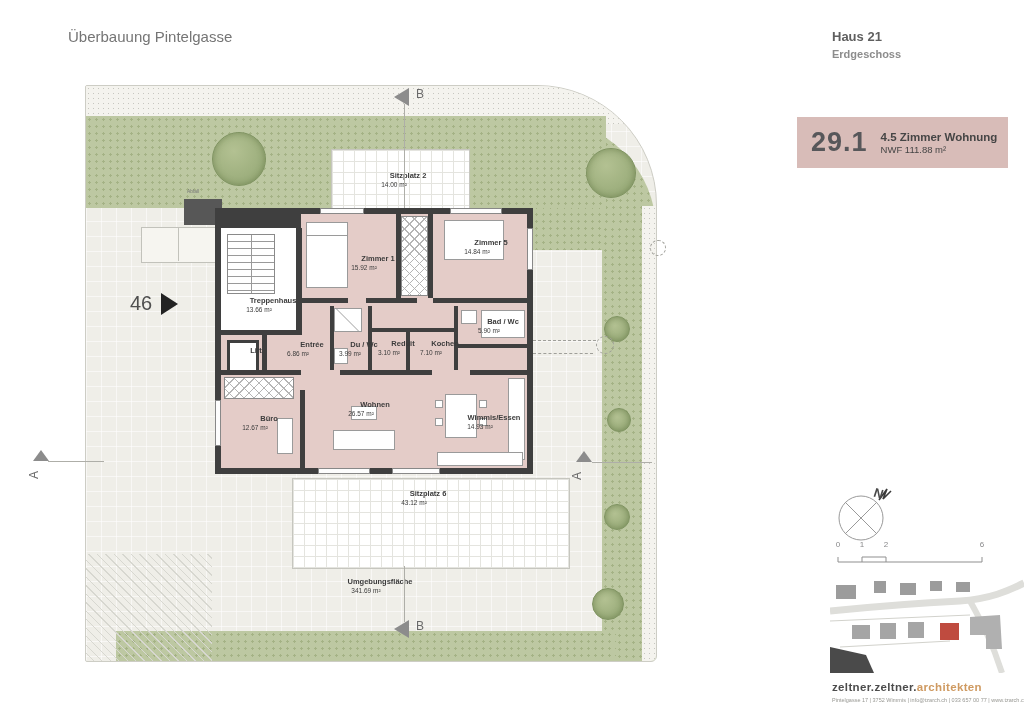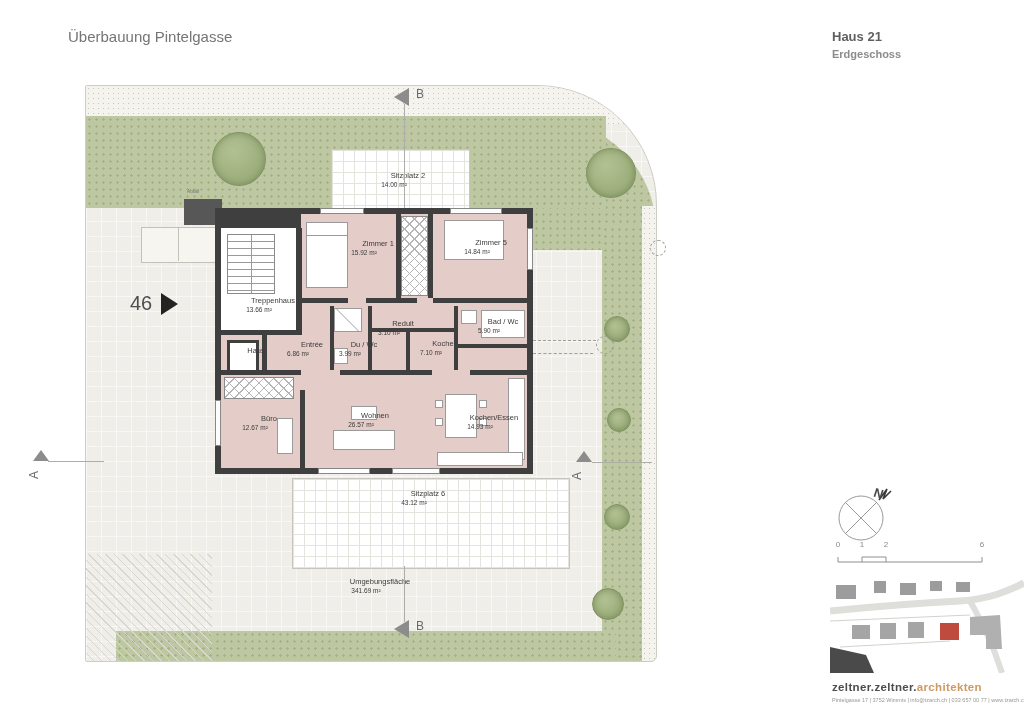--- a/index.html
+++ b/index.html
@@ -28,21 +28,21 @@
   .furn{position:absolute;background:#ffffff;border:1px solid #9a9a9a;box-sizing:border-box;}
   .xbox{position:absolute;background-color:#fff;border:1px solid #8a8a8a;box-sizing:border-box;
         background-image:repeating-linear-gradient(45deg,transparent 0 6px,#b5b5b5 6px 7px),
                          repeating-linear-gradient(-45deg,transparent 0 6px,#b5b5b5 6px 7px);}
   .stairs{position:absolute;background-color:#fff;border:1px solid #8a8a8a;box-sizing:border-box;
         background-image:linear-gradient(90deg,transparent 0 23px,#9a9a9a 23px 24px,transparent 24px),
                          repeating-linear-gradient(180deg,transparent 0 6px,#9a9a9a 6px 7px);}
   .window{position:absolute;background:#fdfdfd;box-shadow:inset 0 0 0 1px #888;}
   
   .rlabel{position:absolute;transform:translate(-50%,-50%);text-align:center;color:#3b3b3b;line-height:1.3;white-space:nowrap;}
-  .rlabel .nm{font-weight:normal;font-size:7.5px;padding-left:28px;}
+  .rlabel .nm{font-weight:bold;font-size:7.5px;padding-left:28px;}
   .rlabel .ar{font-size:6.5px;}
   .tinylbl{position:absolute;font-size:8px;color:#777;transform:scale(0.6);transform-origin:left top;white-space:nowrap;}
   .marker-letter{position:absolute;font-size:12px;color:#6a6a6a;}
   .rot{transform:rotate(-90deg);}
   .tri-left{position:absolute;width:0;height:0;border-top:9px solid transparent;border-bottom:9px solid transparent;border-right:15px solid #8c8c8c;}
   .tri-up{position:absolute;width:0;height:0;border-left:8px solid transparent;border-right:8px solid transparent;border-bottom:11px solid #8c8c8c;}
   .tri-entry{position:absolute;width:0;height:0;border-top:11px solid transparent;border-bottom:11px solid transparent;border-left:17px solid #232323;}
   .secline-v{position:absolute;width:0;border-left:1px solid #aeaea8;}
   .secline-h{position:absolute;height:0;border-top:1px solid #aeaea8;}
   .dashline{position:absolute;height:0;border-top:1px dashed #9f9f99;}
@@ -63,20 +63,27 @@
 </style>
 </head>
 <body>
 
 <div id="stage">
 
   <div id="title">Überbauung Pintelgasse</div>
   <div id="haus">Haus 21</div>
   <div id="floor">Erdgeschoss</div>
 
+  <div id="badge">
+    <div class="num">29.1</div>
+    <div class="txt">
+      <div class="type">4.5 Zimmer Wohnung</div>
+      <div class="nwf">NWF 111.88 m²</div>
+    </div>
+  </div>
 
   <div id="site">
     <div class="abs gravel" style="left:0;top:0;width:556px;height:38px;border-radius:0 110px 0 0;"></div>
     <div class="abs green" style="left:440px;top:34px;width:130px;height:130px;border-radius:0 110px 0 0;"></div>
     <div class="abs green" style="left:0;top:30px;width:520px;height:92px;"></div>
     <div class="abs green" style="left:516px;top:140px;width:54px;height:435px;"></div>
     <div class="abs gravel" style="left:556px;top:120px;width:14px;height:455px;"></div>
     <div class="abs green" style="left:30px;top:545px;width:500px;height:30px;"></div>
     <div class="abs hatch45" style="left:0;top:468px;width:126px;height:107px;"></div>
     <div class="abs tree" style="left:126px;top:46px;width:52px;height:52px;"></div>
@@ -156,65 +163,65 @@
     <div class="furn" style="left:216px;top:238px;width:86px;height:14px;"></div>
   </div>
 
   <div class="window" style="left:320px;top:208px;width:44px;height:6px;"></div>
   <div class="window" style="left:450px;top:208px;width:52px;height:6px;"></div>
   <div class="window" style="left:318px;top:468px;width:52px;height:6px;"></div>
   <div class="window" style="left:392px;top:468px;width:48px;height:6px;"></div>
   <div class="window" style="left:215px;top:400px;width:6px;height:46px;"></div>
   <div class="window" style="left:527px;top:228px;width:6px;height:42px;"></div>
 
-  <div class="rlabel" style="left:364px;top:248px;">
+  <div class="rlabel" style="left:364px;top:263px;">
     <div class="nm">Zimmer 1</div>
       <div class="ar">15.92 m²</div>
     </div>
   <div class="rlabel" style="left:477px;top:247px;">
     <div class="nm">Zimmer 5</div>
       <div class="ar">14.84 m²</div>
     </div>
   <div class="rlabel" style="left:259px;top:305px;">
     <div class="nm">Treppenhaus</div>
       <div class="ar">13.66 m²</div>
     </div>
   <div class="rlabel" style="left:242px;top:351px;">
-    <div class="nm">Haus</div>
+    <div class="nm">Lift</div>
     </div>
   <div class="rlabel" style="left:298px;top:349px;">
     <div class="nm">Entrée</div>
       <div class="ar">6.86 m²</div>
     </div>
   <div class="rlabel" style="left:350px;top:349px;">
     <div class="nm">Du / Wc</div>
       <div class="ar">3.99 m²</div>
     </div>
-  <div class="rlabel" style="left:389px;top:328px;">
+  <div class="rlabel" style="left:389px;top:348px;">
     <div class="nm">Reduit</div>
       <div class="ar">3.10 m²</div>
     </div>
   <div class="rlabel" style="left:431px;top:348px;">
     <div class="nm">Kochen</div>
       <div class="ar">7.10 m²</div>
     </div>
   <div class="rlabel" style="left:489px;top:326px;">
     <div class="nm">Bad / Wc</div>
       <div class="ar">5.90 m²</div>
     </div>
   <div class="rlabel" style="left:255px;top:423px;">
     <div class="nm">Büro</div>
       <div class="ar">12.67 m²</div>
     </div>
-  <div class="rlabel" style="left:361px;top:420px;">
+  <div class="rlabel" style="left:361px;top:409px;">
     <div class="nm">Wohnen</div>
       <div class="ar">26.57 m²</div>
     </div>
   <div class="rlabel" style="left:480px;top:422px;">
-    <div class="nm">Kochen/Essen</div>
+    <div class="nm">Wimmis/Essen</div>
       <div class="ar">14.93 m²</div>
     </div>
 
   <div class="abs" style="left:130px;top:292px;font-size:20px;color:#4f4f4f;">46</div>
   <div class="tri-entry" style="left:161px;top:293px;"></div>
 
   <div class="secline-v" style="left:404px;top:104px;height:104px;"></div>
   <div class="tri-left" style="left:394px;top:88px;"></div>
   <div class="marker-letter" style="left:416px;top:87px;">B</div>
   <div class="secline-v" style="left:404px;top:566px;height:56px;"></div>

